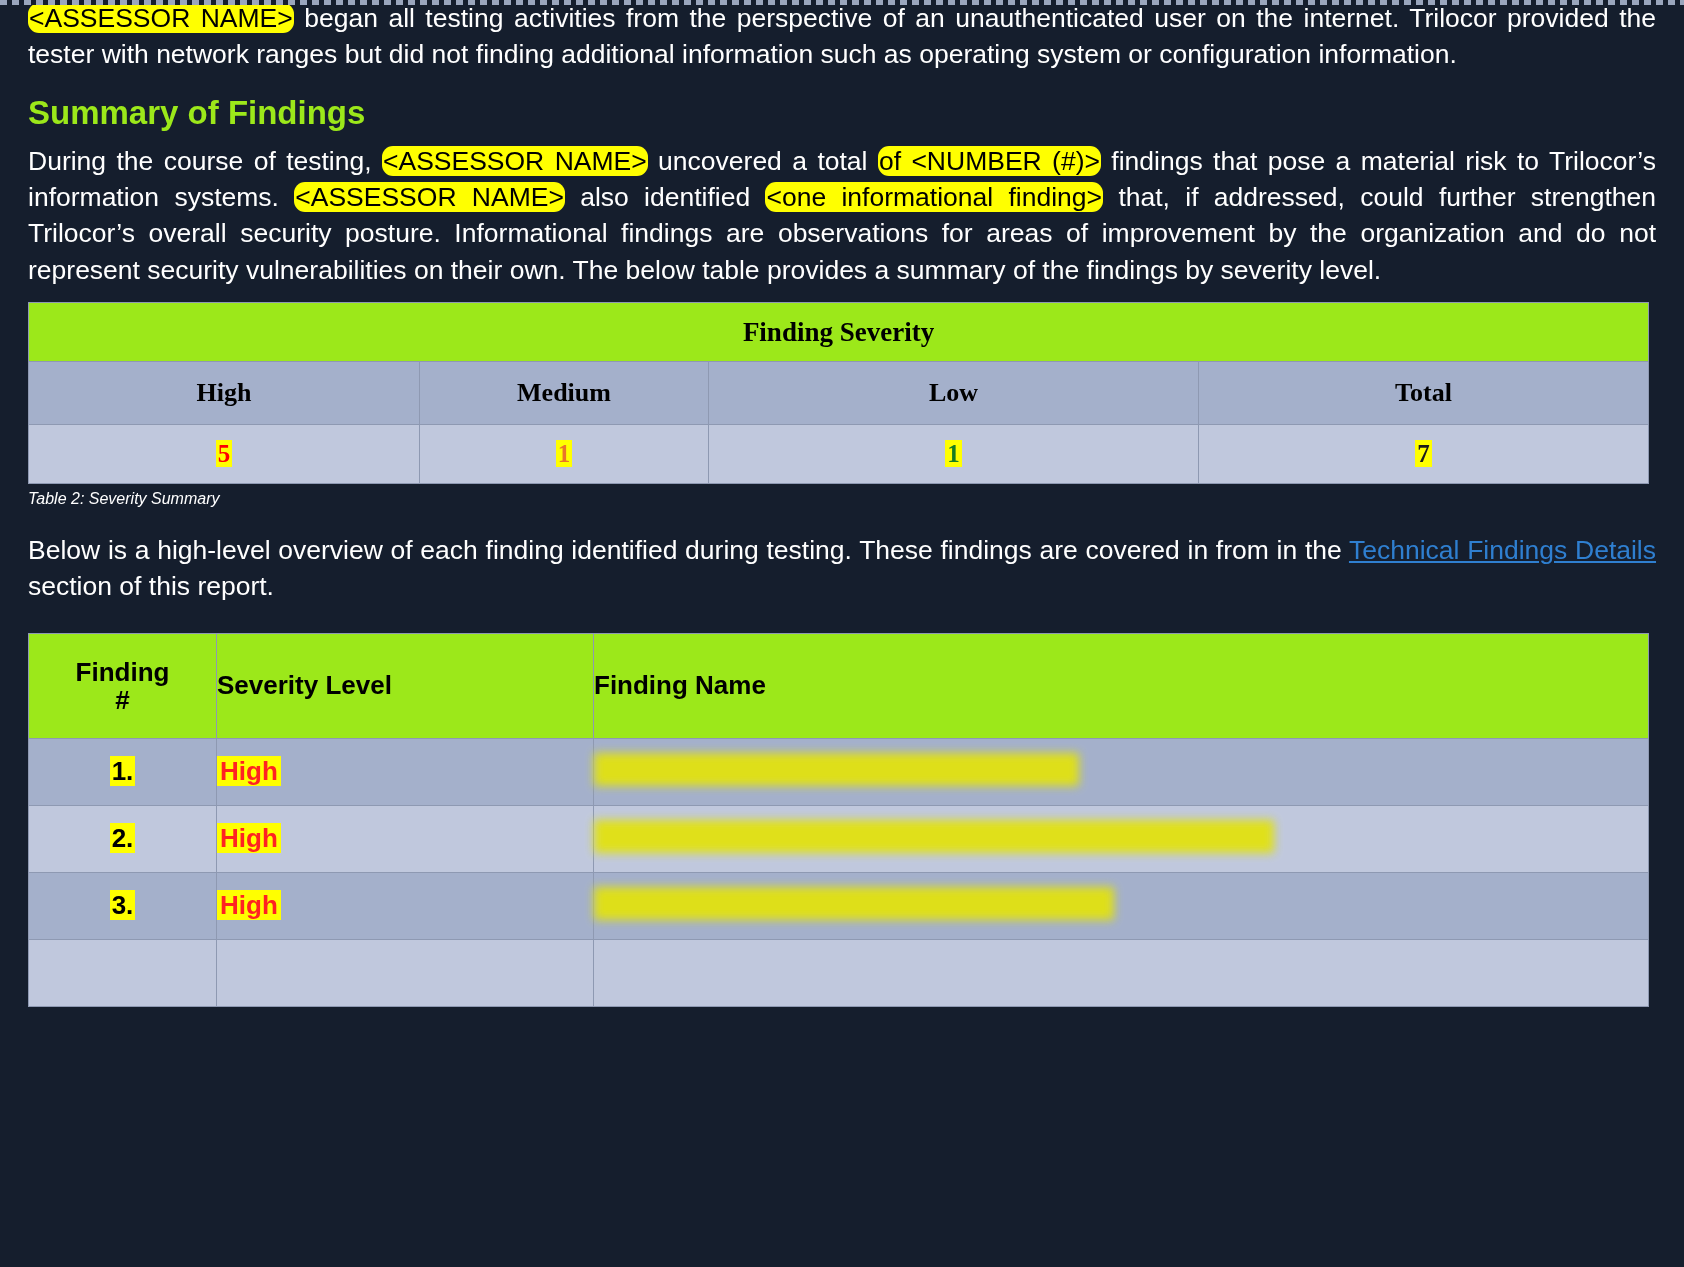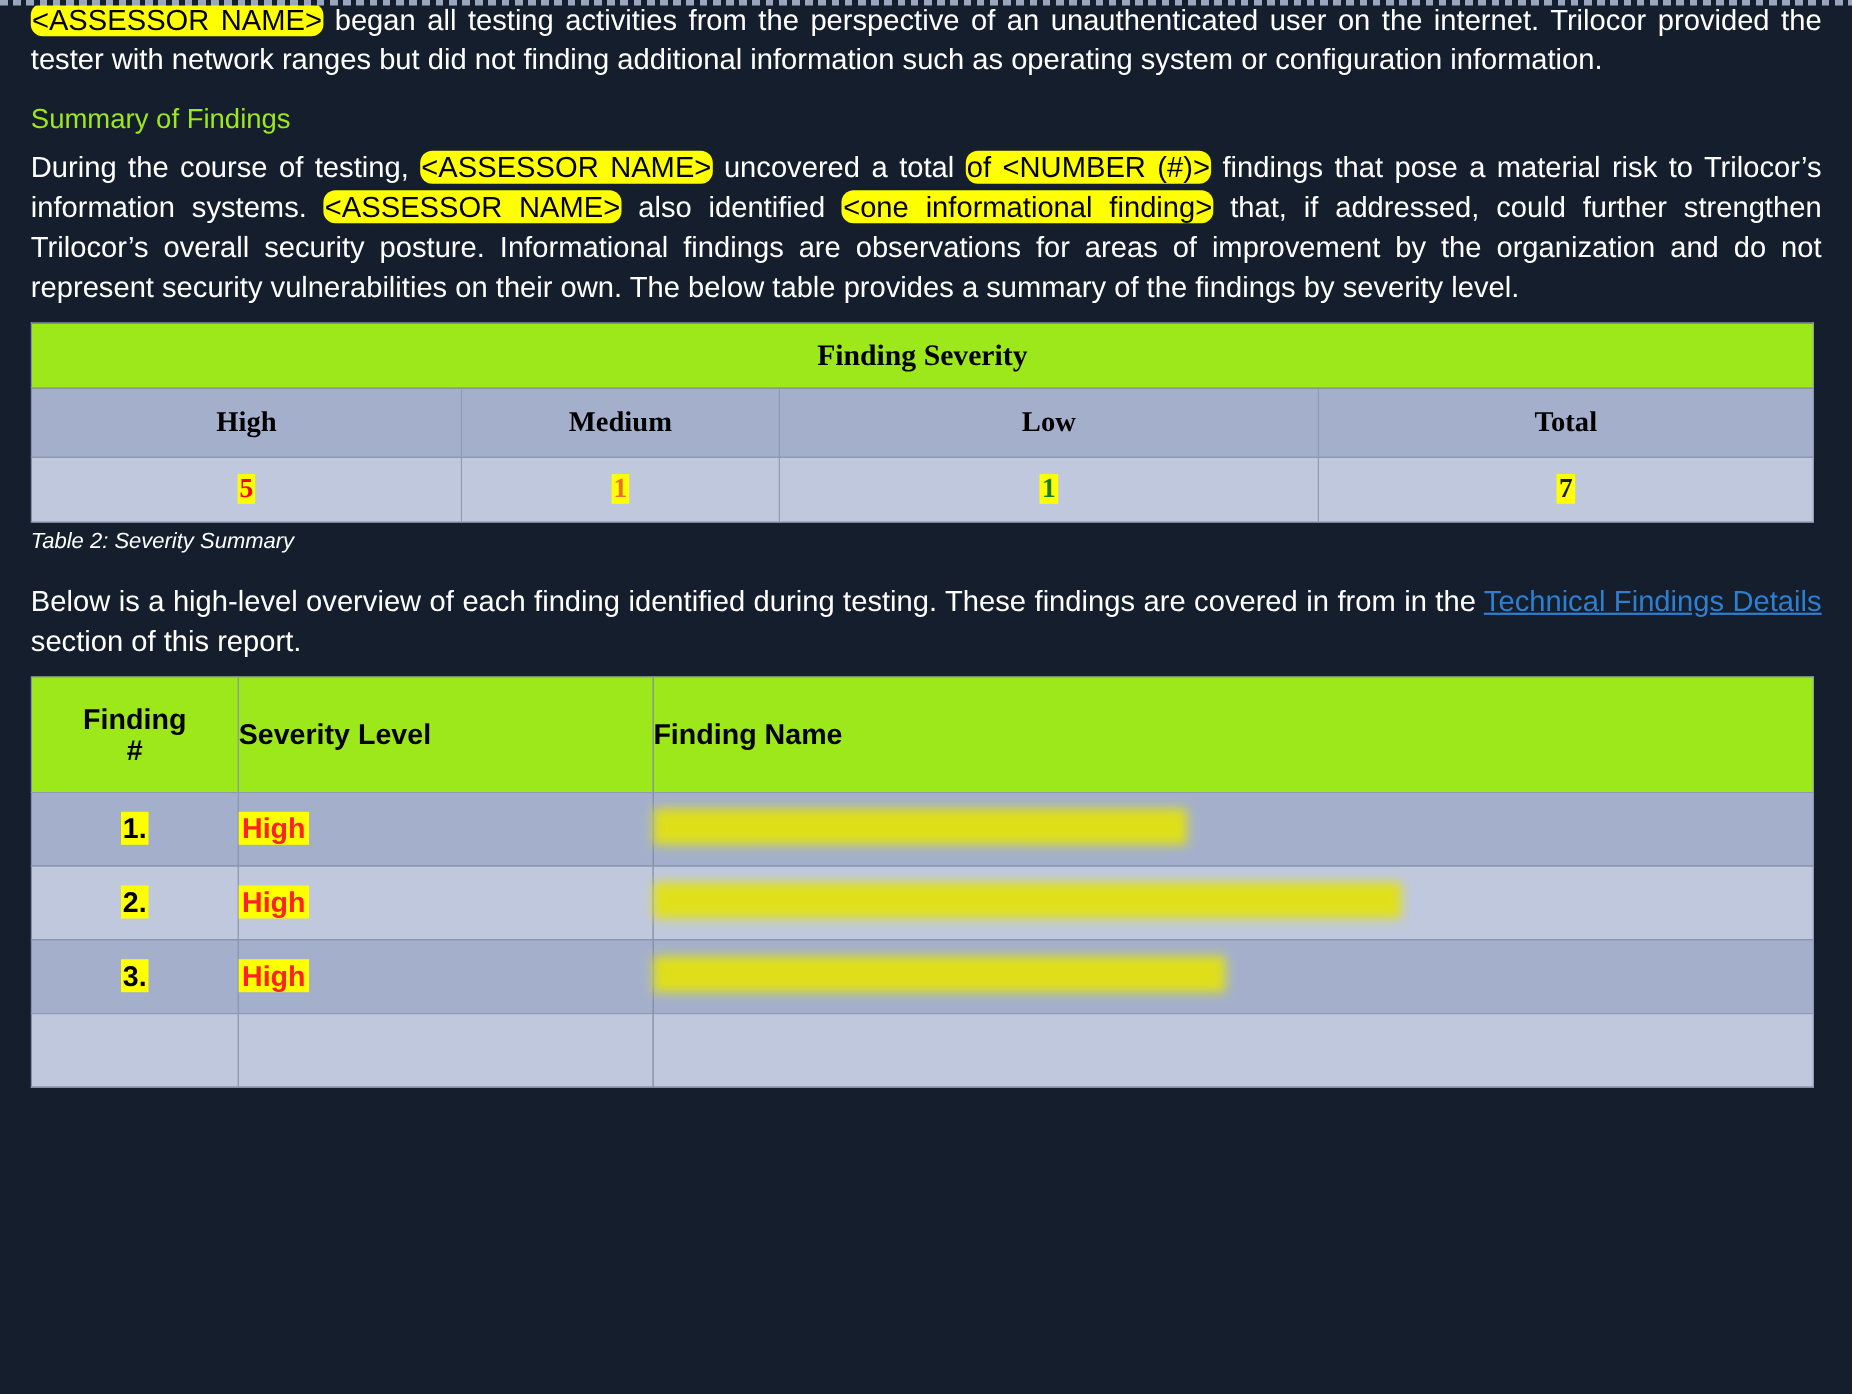--- a/index.html
+++ b/index.html
@@ -38,22 +38,22 @@
   h1.doc-title {
     color: #9ce81a;
     font-size: 44px;
     font-weight: bold;
     margin: 26px 0 22px 0;
     letter-spacing: -0.2px;
     line-height: 1.05;
   }
   h2.section-title {
     color: #9ce81a;
-    font-size: 25px;
-    font-weight: normal;
+    font-size: 33px;
+    font-weight: bold;
     margin: 22px 0 12px 0;
     line-height: 1.1;
   }
   p.body-text {
     font-size: 26.5px;
     line-height: 1.37;
     margin: 0 0 6px 0;
     text-align: justify;
     text-justify: inter-word;
     color: #ffffff;
@@ -105,28 +105,28 @@
     vertical-align: middle;
     font-size: 25px;
     font-weight: bold;
   }
   .num-high  { background:#ffff00; color:#ff0000; padding:0 2px; }
   .num-med   { background:#ffff00; color:#e8742a; padding:0 2px; }
   .num-low   { background:#ffff00; color:#177c22; padding:0 2px; }
   .num-total { background:#ffff00; color:#1b1b1b; padding:0 2px; }
 
   .caption {
-    font-size: 20px;
+    font-size: 16px;
     font-style: italic;
     color: #ffffff;
     margin: 6px 0 24px 0;
   }
 
   
-  table.find-tbl { margin-top: 14px; padding-left: 27px; }
+  table.find-tbl { margin-top: 28px; padding-left: 27px; }
   col.c-num  { width: 188px; }
   col.c-sev  { width: 377px; }
   col.c-name { width: 1055px; }
 
   .fh-cell {
     background: #9ce81a;
     color: #000000;
     font-size: 26px;
     font-weight: bold;
     height: 104px;

